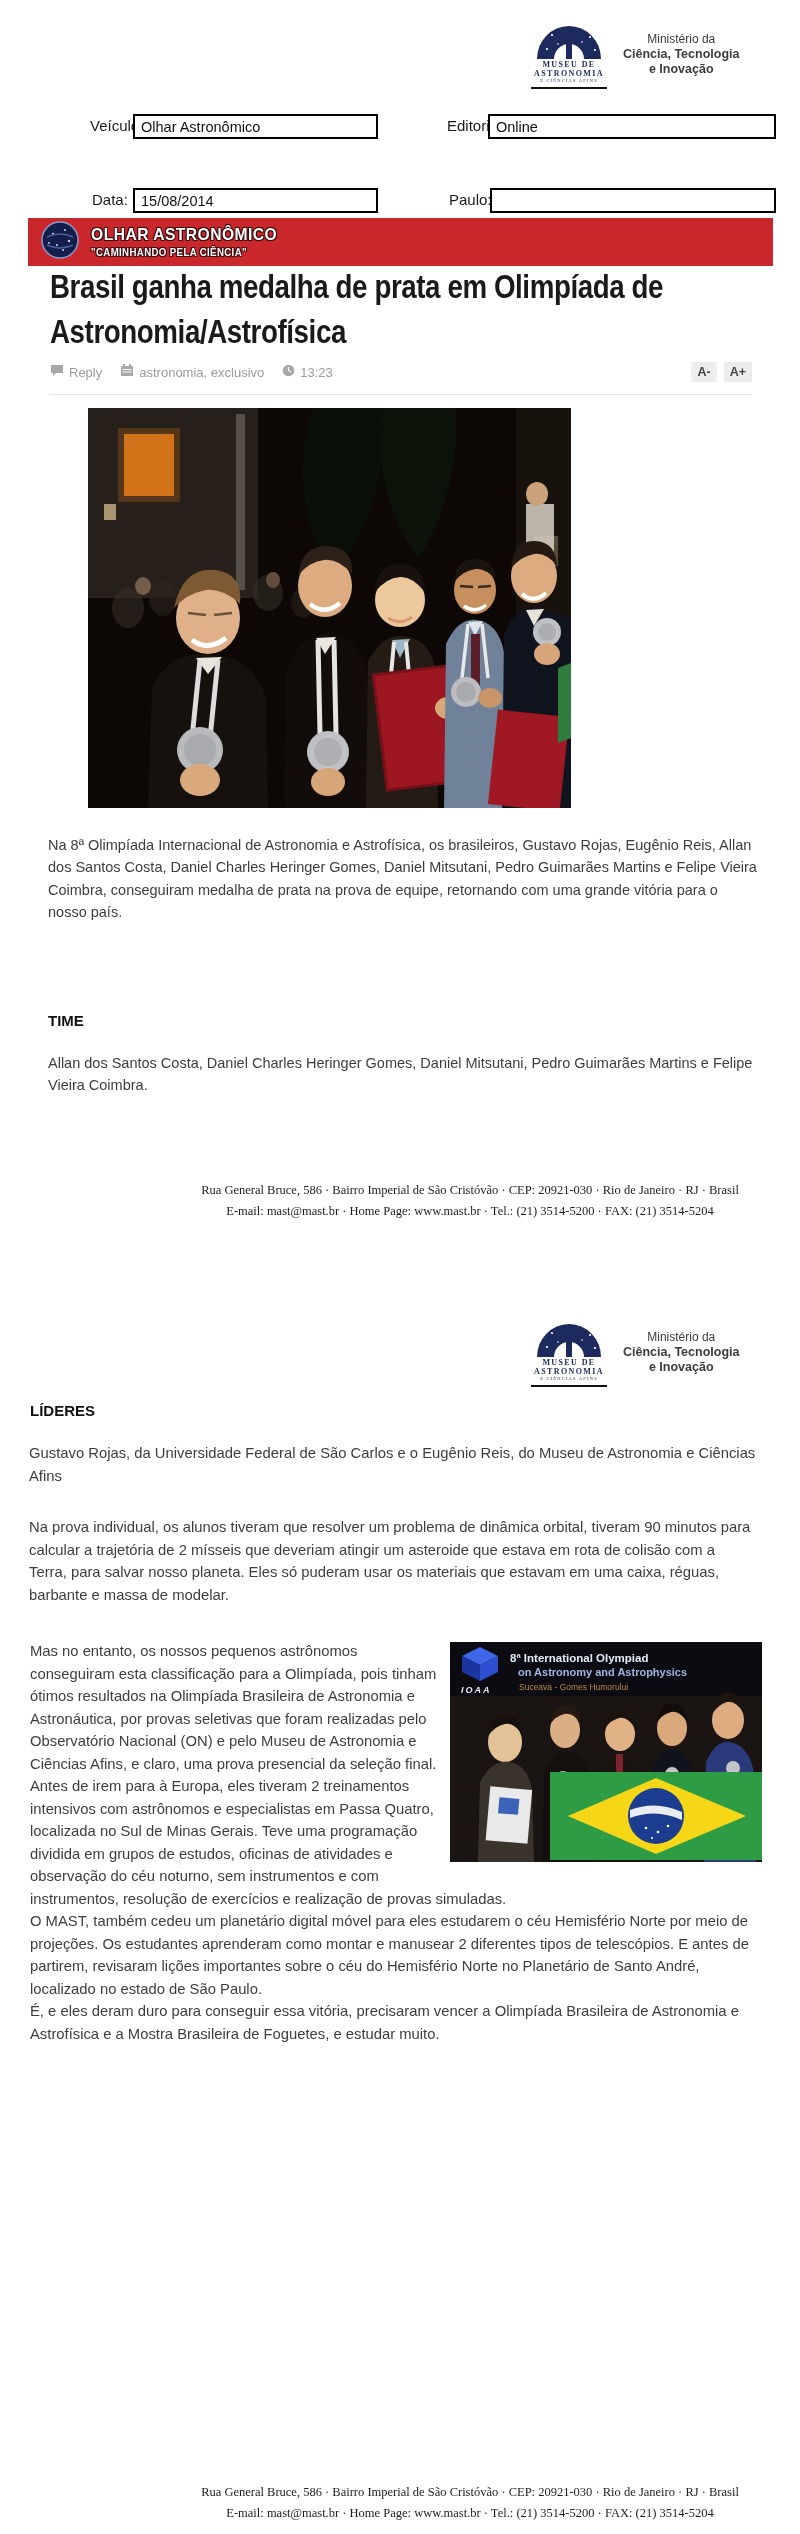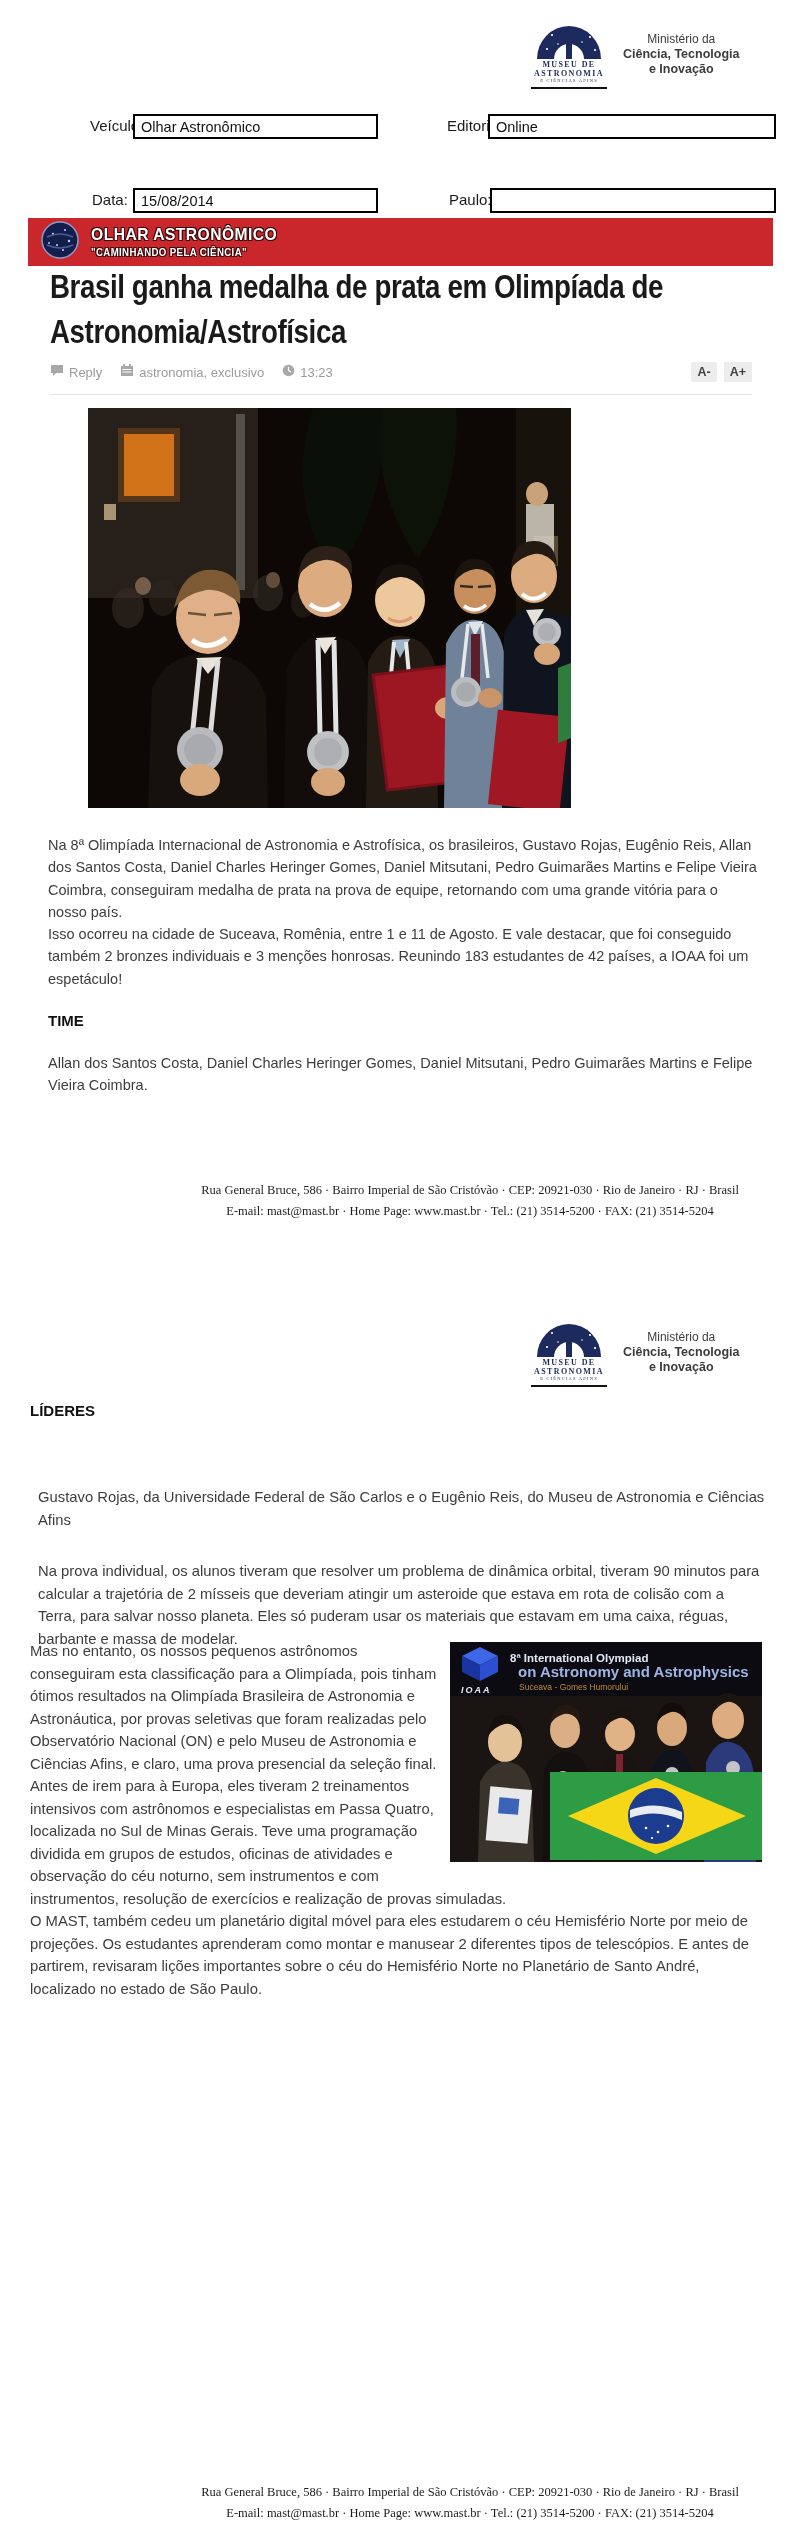--- a/index.html
+++ b/index.html
@@ -45,30 +45,30 @@
   .meta-spacer{flex:1;}
   .fontbtn{background:#ededed;color:#444;font-weight:bold;font-size:12.5px;padding:3px 6px;
     margin-left:7px;cursor:pointer;}
   .divider{position:absolute;left:50px;top:394px;width:702px;height:1px;background:#e6e6e6;}
 
   
   .photo1{position:absolute;left:88px;top:408px;width:483px;height:400px;}
   .photo2{float:right;width:312px;height:220px;margin:2px 0 8px 12px;position:relative;}
   .photo2 .ov{position:absolute;white-space:nowrap;}
   .p2l1{left:60px;top:5px;font-size:11.5px;font-weight:bold;color:#e3eaf7;}
-  .p2l2{left:68px;top:19px;font-size:15px;font-weight:bold;color:#9fb4e4;}
+  .p2l2{left:68px;top:19px;font-size:11px;font-weight:bold;color:#9fb4e4;}
   .p2l3{left:69px;top:34px;font-size:8.5px;color:#c08a3e;}
   .p2ioaa{left:11px;top:37px;font-size:9px;font-weight:bold;font-style:italic;color:#ece8f4;letter-spacing:2px;}
 
   
   .bodyblock{position:absolute;left:48px;width:712px;font-size:14.5px;line-height:22.3px;color:#3d3d3d;}
   .bodyblock p,.wrapblock p{margin:0;}
   .h-bold{position:absolute;font-size:15px;font-weight:bold;color:#111;}
   .wrapblock{position:absolute;left:30px;top:1640px;width:732px;font-size:14.8px;line-height:22.5px;color:#3d3d3d;}
-  .pg2{left:38px;width:727px;font-size:14.8px;line-height:22.5px;margin-top:44px;}
+  .pg2{left:29px;width:727px;font-size:14.8px;line-height:22.5px;}
 
   
   .footer{position:absolute;left:140px;width:660px;text-align:center;
     font-family:"Liberation Serif",serif;font-size:12.5px;line-height:21px;color:#1d1d1d;}
 </style>
 </head>
 <body>
 
 <div class="hdr" style="top:12px">
   <div class="mast">
@@ -247,21 +247,20 @@
     <ellipse cx="459" cy="246" rx="13" ry="11" fill="#d6a678"></ellipse>
     <g transform="rotate(6 440 350)">
         <rect x="405" y="305" width="72" height="95" fill="#a01824"></rect>
       </g>
     <path d="M470,260 L483,255 L483,330 L470,335 Z" fill="#2e7d3f"></path>
   </svg>
 </div>
 
 <div class="bodyblock" style="top:834px">
   <p>Na 8ª Olimpíada Internacional de Astronomia e Astrofísica, os brasileiros, Gustavo Rojas, Eugênio Reis, Allan dos Santos Costa, Daniel Charles Heringer Gomes, Daniel Mitsutani, Pedro Guimarães Martins e Felipe Vieira Coimbra, conseguiram medalha de prata na prova de equipe, retornando com uma grande vitória para o nosso país.</p>
-  <p>Isso ocorreu na cidade de Suceava, Romênia, entre 1 e 11 de Agosto. E vale destacar, que foi conseguido também 2 bronzes individuais e 3 menções honrosas. Reunindo 183 estudantes de 42 países, a IOAA foi um espetáculo!</p>
 </div>
 
 <div class="h-bold" style="left:48px;top:1012px">TIME</div>
 <div class="bodyblock" style="top:1052px">
   <p>Allan dos Santos Costa, Daniel Charles Heringer Gomes, Daniel Mitsutani, Pedro Guimarães Martins e Felipe Vieira Coimbra.</p>
 </div>
 
 <div class="footer" style="top:1180px">
   <div>Rua General Bruce, 586 · Bairro Imperial de São Cristóvão · CEP: 20921-030 · Rio de Janeiro · RJ · Brasil</div>
   <div>E-mail: mast@mast.br · Home Page: www.mast.br · Tel.: (21) 3514-5200 · FAX: (21) 3514-5204</div>
@@ -350,18 +349,19 @@
         <circle cx="202" cy="196" r="1.1" fill="#fff"></circle>
     </svg>
     <div class="ov p2ioaa">IOAA</div>
     <div class="ov p2l1">8ª International Olympiad</div>
     <div class="ov p2l2">on Astronomy and Astrophysics</div>
     <div class="ov p2l3">Suceava - Gomes Humorului</div>
   </div>
   <p>Mas no entanto, os nossos pequenos astrônomos conseguiram esta classificação para a Olimpíada, pois tinham ótimos resultados na Olimpíada Brasileira de Astronomia e Astronáutica, por provas seletivas que foram realizadas pelo Observatório Nacional (ON) e pelo Museu de Astronomia e Ciências Afins, e claro, uma prova presencial da seleção final.</p>
   <p>Antes de irem para à Europa, eles tiveram 2 treinamentos intensivos com astrônomos e especialistas em Passa Quatro, localizada no Sul de Minas Gerais. Teve uma programação dividida em grupos de estudos, oficinas de atividades e observação do céu noturno, sem instrumentos e com instrumentos, resolução de exercícios e realização de provas simuladas.</p>
   <p>O MAST, também cedeu um planetário digital móvel para eles estudarem o céu Hemisfério Norte por meio de projeções. Os estudantes aprenderam como montar e manusear 2 diferentes tipos de telescópios. E antes de partirem, revisaram lições importantes sobre o céu do Hemisfério Norte no Planetário de Santo André, localizado no estado de São Paulo.</p>
+  <p>É, e eles deram duro para conseguir essa vitória, precisaram vencer a Olimpíada Brasileira de Astronomia e Astrofísica e a Mostra Brasileira de Foguetes, e estudar muito.</p>
 </div>
 
 <div class="footer" style="top:2482px">
   <div>Rua General Bruce, 586 · Bairro Imperial de São Cristóvão · CEP: 20921-030 · Rio de Janeiro · RJ · Brasil</div>
   <div>E-mail: mast@mast.br · Home Page: www.mast.br · Tel.: (21) 3514-5200 · FAX: (21) 3514-5204</div>
 </div>
 
 </body></html>

